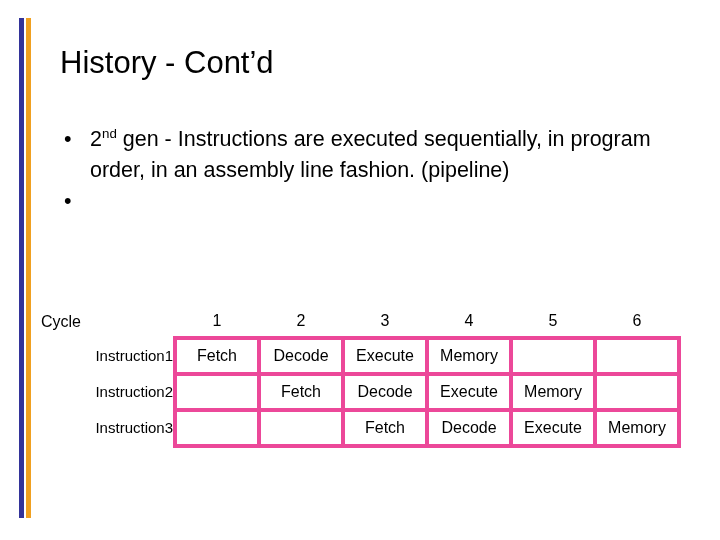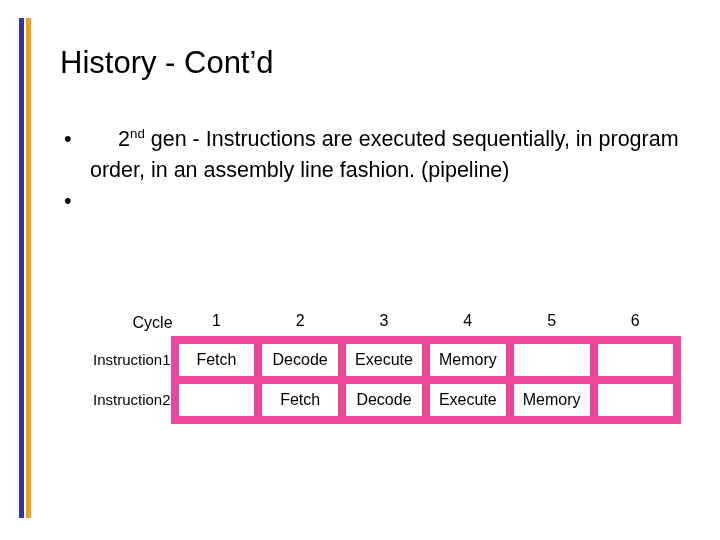--- a/index.html
+++ b/index.html
@@ -64,21 +64,21 @@
     padding-left: 32px;
     margin: 0 0 0 0;
   }
   #body-list li .bullet-dot {
     position: absolute;
     left: 6px;
     top: 0;
     font-size: 21.5px;
     line-height: 31px;
   }
-  #body-list li .li-text { display: inline; margin-left: 28px; }
+  #body-list li .li-text { display: inline; }
   sup {
     font-size: 0.62em;
     vertical-align: super;
     line-height: 0;
   }
 
   
   #pipeline-wrap {
     position: absolute;
     left: 41px;
@@ -102,32 +102,32 @@
     font-weight: normal;
     font-size: 16px;
     line-height: 32px;
   }
   table.pipeline thead th {
     border: none;
     height: 30px;
     line-height: 30px;
   }
   table.pipeline thead th.hdr-label {
-    text-align: right;
+    text-align: left;
     padding-right: 2px;
   }
   table.pipeline tbody th.row-label {
     border: none;
     text-align: right;
     padding-right: 0;
     font-size: 15px;
     white-space: nowrap;
   }
   table.pipeline tbody td.stage {
-    border: 8px solid #ec4899;
+    border: 4px solid #ec4899;
     font-size: 16px;
     margin-left: 17px;
   }
 </style>
 </head>
 <body style="background: rgb(255, 255, 255); color: rgb(0, 0, 0);">
 
 <div id="accent-bars">
   <div class="bar bar-blue" style="background: rgb(51, 51, 153);"></div>
   <div class="bar bar-orange" style="background: rgb(240, 160, 32);"></div>
@@ -178,15 +178,24 @@
       </tr>
       <tr>
         <th class="row-label">Instruction2</th>
         <td class="stage"></td>
         <td class="stage">Fetch</td>
         <td class="stage">Decode</td>
         <td class="stage">Execute</td>
         <td class="stage">Memory</td>
         <td class="stage"></td>
       </tr>
+      <tr>
+        <th class="row-label">Instruction3</th>
+        <td class="stage"></td>
+        <td class="stage"></td>
+        <td class="stage">Fetch</td>
+        <td class="stage">Decode</td>
+        <td class="stage">Execute</td>
+        <td class="stage">Memory</td>
+      </tr>
     </tbody>
   </table>
 </div>
 
 </body></html>

